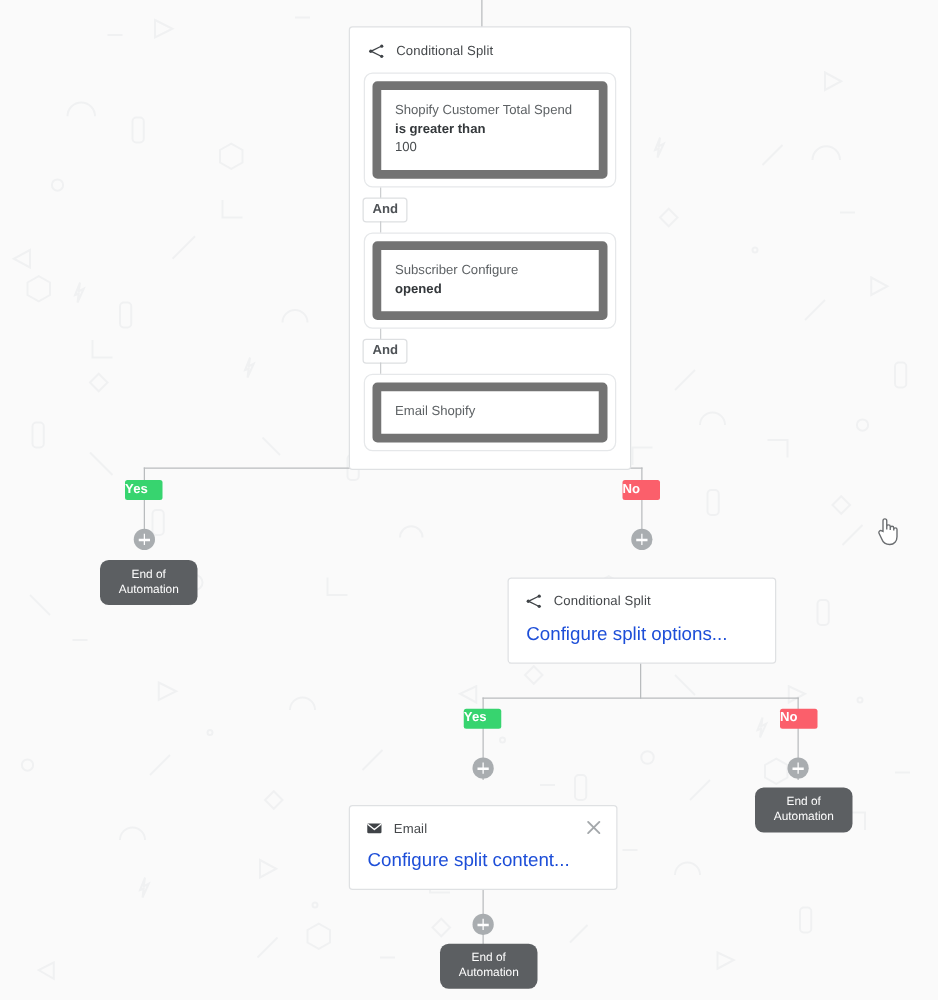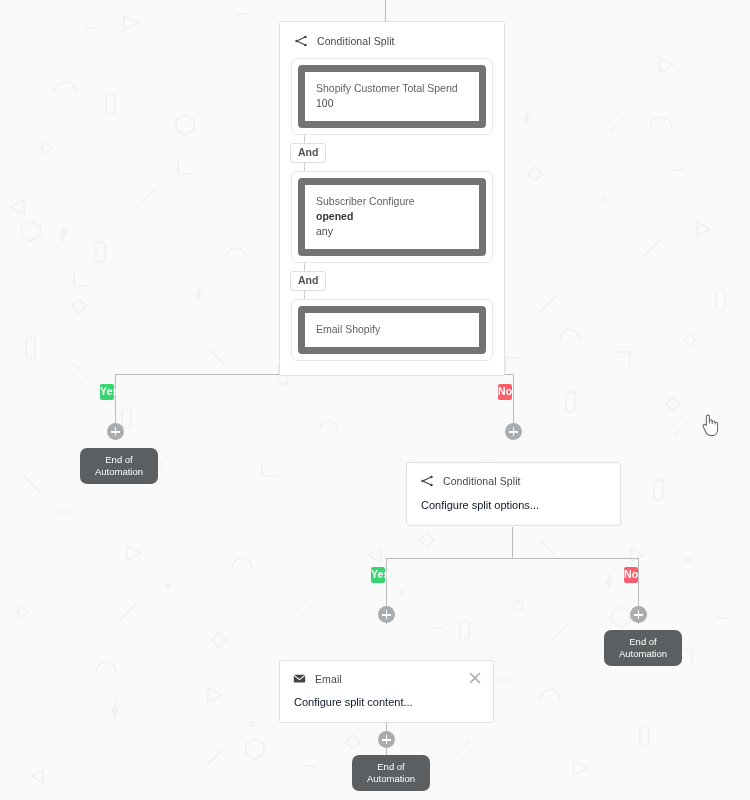--- a/index.html
+++ b/index.html
@@ -57,22 +57,22 @@
   .plus-btn::after {
     left: 7.75px; top: 4.25px;
     width: 1.5px; height: 8.5px;
   }
 
   
   .badge {
     position: absolute;
     z-index: 4;
     padding: 2px 0 3px 0;
-    width: 14px;
-    text-align: center;
+    width: 30px;
+    text-align: left;
     font-size: 10.5px;
     font-weight: bold;
     color: #ffffff;
     border-radius: 2px;
     letter-spacing: .1px;
     cursor: pointer;
     line-height: 11px;
   }
   .badge.yes { background: #37d46f; }
   .badge.no  { background: #fb5f6b; }
@@ -108,22 +108,22 @@
     gap: 9px;
     padding: 11px 13px 0 13px;
   }
   .card-title {
     font-size: 10.5px;
     color: #45484b;
     letter-spacing: .1px;
   }
   .card-body-text {
     padding: 11px 14px 14px 14px;
-    font-size: 11px;
-    color: #0f172a;
+    font-size: 15px;
+    color: #1d4ed8;
   }
   .icon { display: inline-flex; align-items: center; justify-content: center; }
   .close-x {
     position: absolute;
     top: 9px;
     right: 10px;
     width: 16px;
     height: 16px;
     cursor: pointer;
   }
@@ -330,35 +330,35 @@
           <path d="M4.4 7.4 L11.6 3.9"></path>
           <path d="M4.4 8.6 L11.6 12.1"></path>
         </svg>
       </span>
       <span class="card-title">Conditional Split</span>
     </div>
 
     <div class="cond-wrap">
       <div class="cond-card">
         <div class="cond-line">Shopify Customer Total Spend</div>
+        <div class="cond-line op">is greater than</div>
         <div class="cond-line val">100</div>
       </div>
     </div>
 
     <div class="and-row">
       <span class="stem top"></span>
       <span class="and-chip">And</span>
       <span class="stem bot"></span>
     </div>
 
     <div class="cond-wrap">
       <div class="cond-card">
         <div class="cond-line">Subscriber Configure</div>
         <div class="cond-line op">opened</div>
-        <div class="cond-line val">any</div>
       </div>
     </div>
 
     <div class="and-row">
       <span class="stem top"></span>
       <span class="and-chip">And</span>
       <span class="stem bot"></span>
     </div>
 
     <div class="cond-wrap">
@@ -411,21 +411,21 @@
   <div class="badge no" style="left:624px; top:567px;">No</div>
 
   <div class="plus-btn" style="left:378px; top:606px;"></div>
   <div class="plus-btn" style="left:630px; top:606px;"></div>
 
   <div class="end-node" style="left:604px; top:630px;">
     <span>End of</span>
     <span class="l2">Automation</span>
   </div>
 
-  <div class="card" style="left:279px; top:644px; width:213px;margin-top:16px;">
+  <div class="card" style="left:279px; top:644px; width:213px;">
     <div class="card-header">
       <span class="icon">
         <svg width="13" height="13" viewBox="0 0 16 16">
           <rect x="1" y="3.5" width="14" height="9.5" rx="1.2" fill="#3f4347"></rect>
           <path d="M1.8 4.4 L8 9.4 L14.2 4.4" fill="none" stroke="#ffffff" stroke-width="1.4" stroke-linejoin="round" stroke-linecap="round"></path>
         </svg>
       </span>
       <span class="card-title">Email</span>
       <span class="close-x">
         <svg width="16" height="16" viewBox="0 0 16 16" stroke="#a4a8ab" stroke-width="1.5" stroke-linecap="round">

